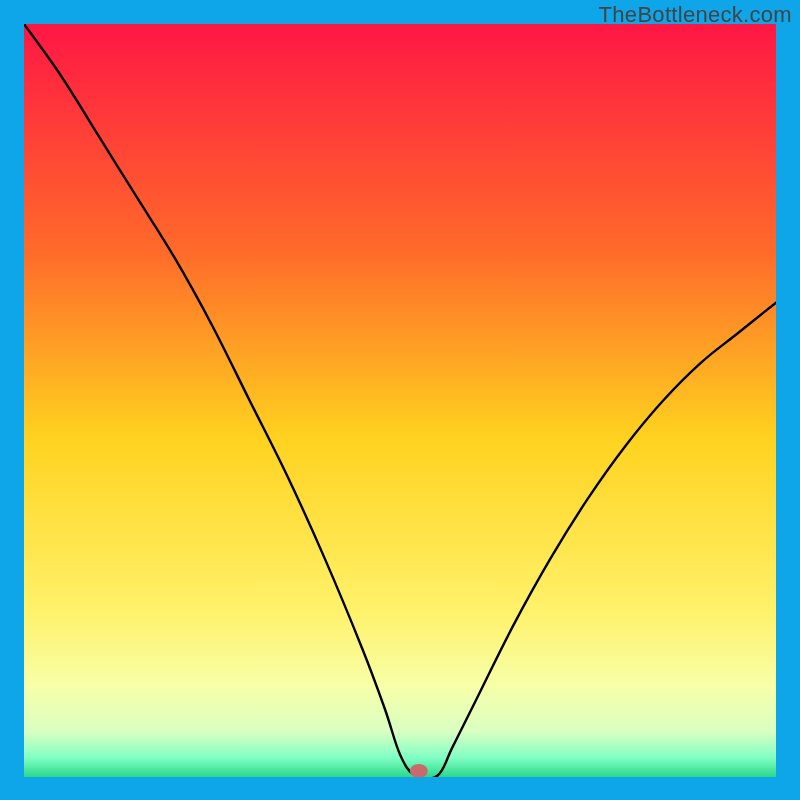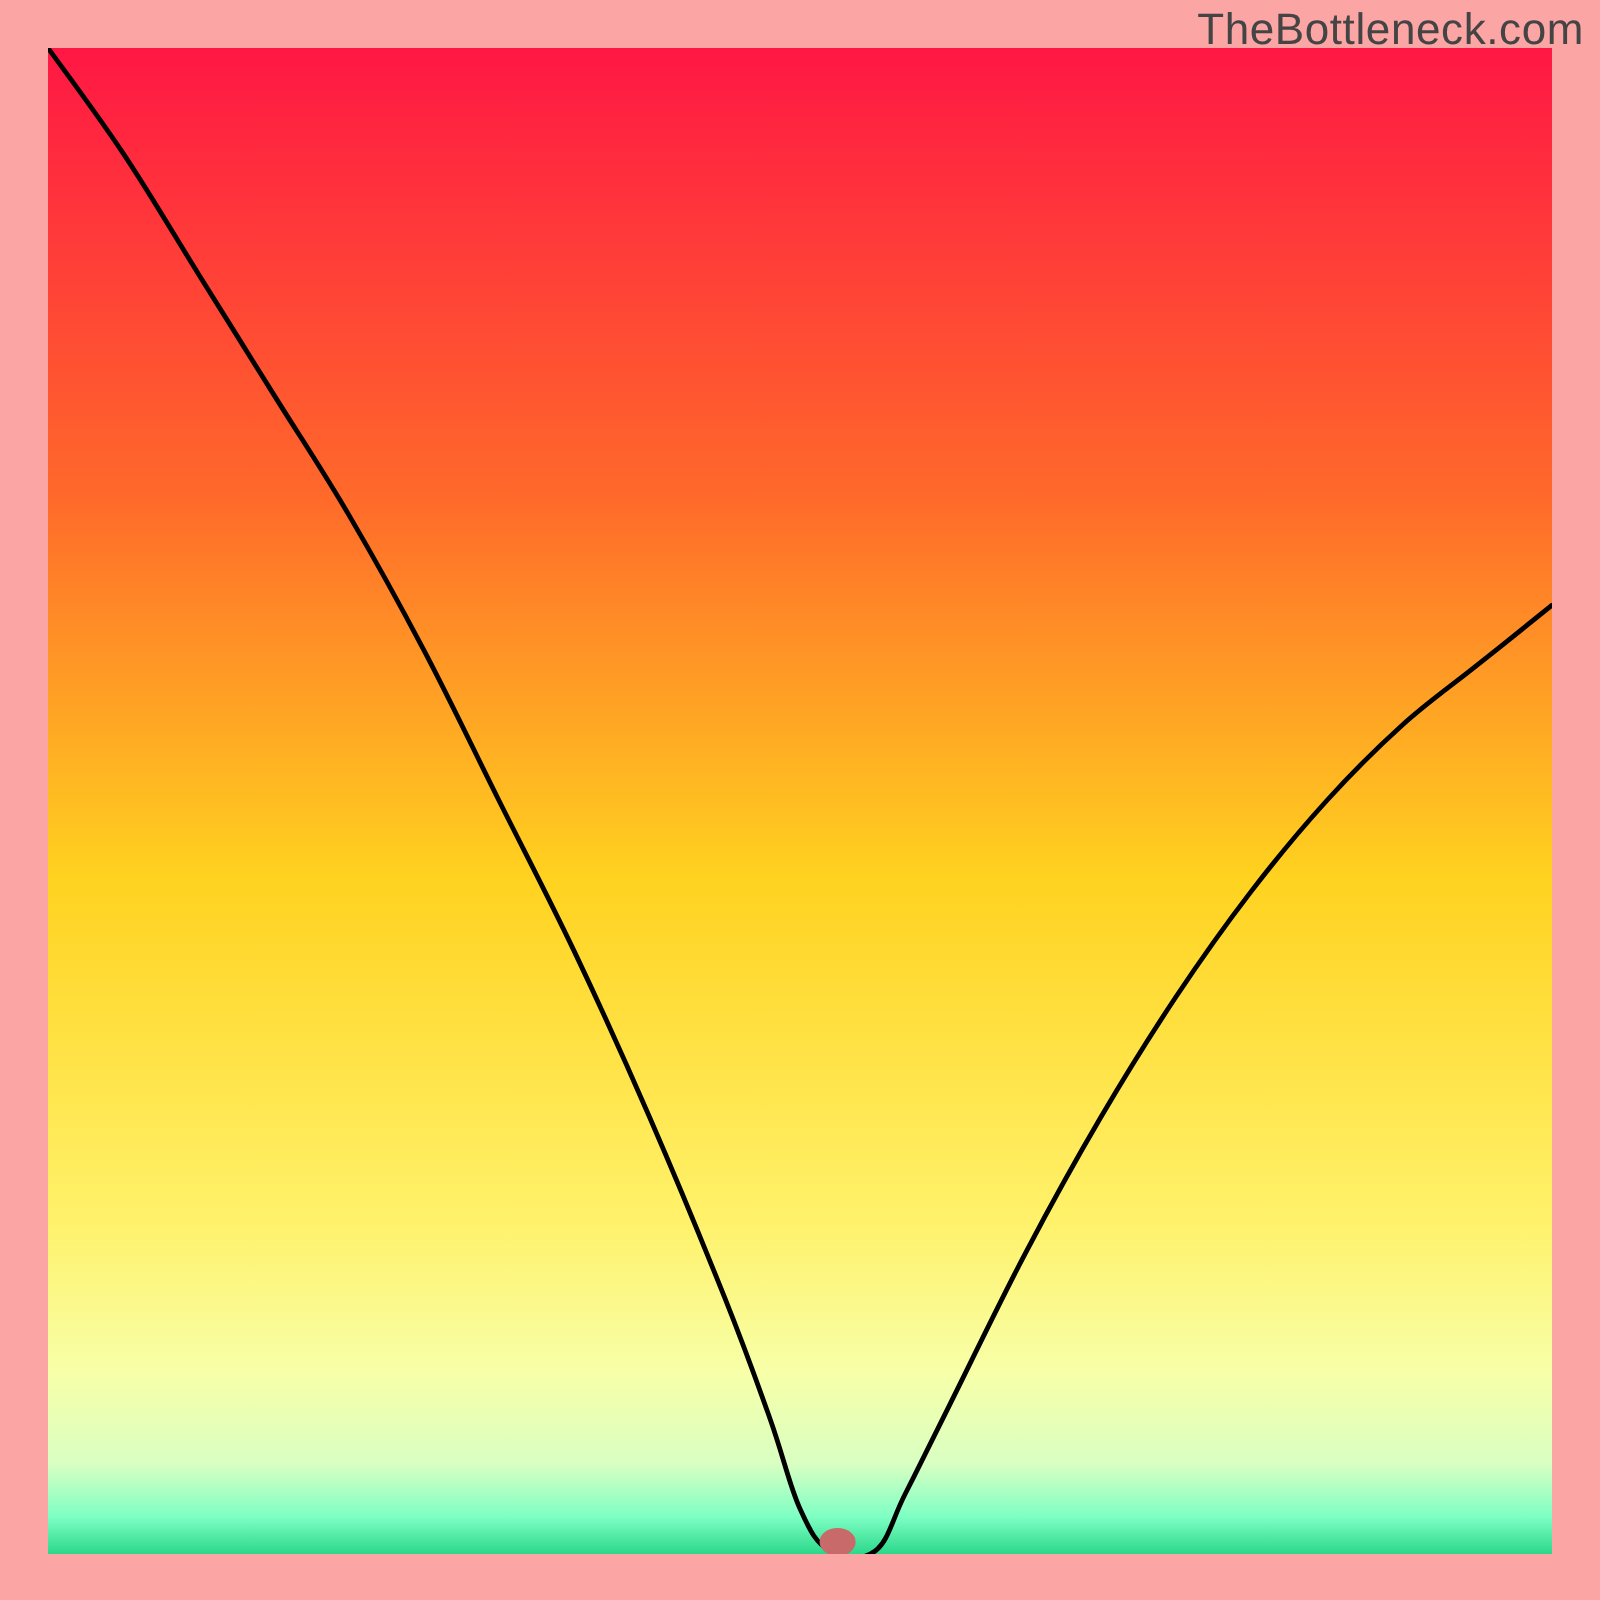--- a/index.html
+++ b/index.html
@@ -6,21 +6,21 @@
     margin: 0;
     padding: 0;
     width: 800px;
     height: 800px;
     font-family: Arial, Helvetica, sans-serif;
     background: #000;
   }
   .container {
     width: 800px;
     height: 800px;
-    background: #fca5a5;
+    background: #0ea5e9;
     position: relative;
   }
   .watermark {
     position: absolute;
     top: 2px;
     right: 8px;
     color: #444;
     font-size: 22px;
     font-weight: 500;
     letter-spacing: 0.3px;

